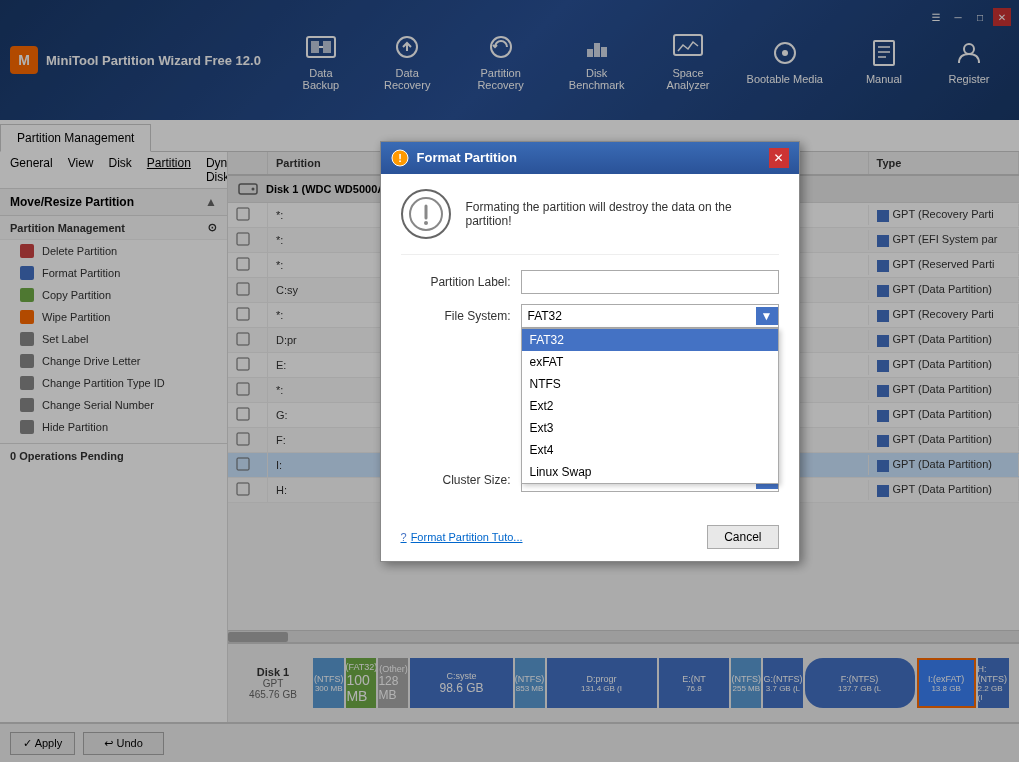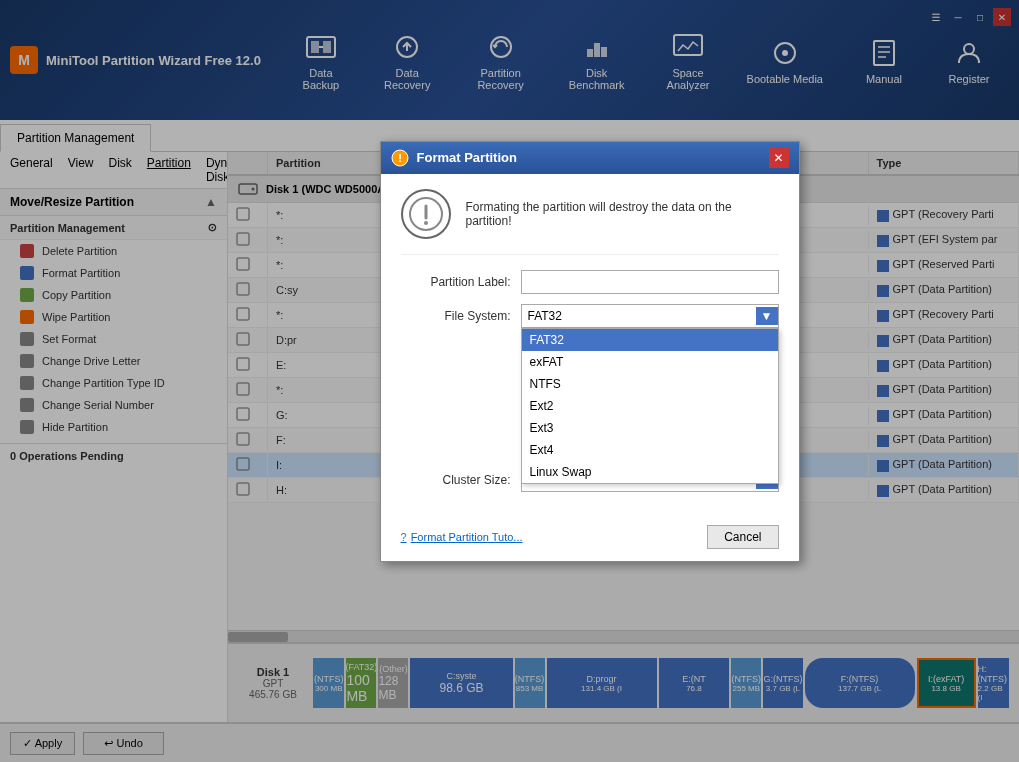--- a/index.html
+++ b/index.html
@@ -227,21 +227,21 @@
       <div class="sidebar-item">
         <div class="item-icon" style="background:#70ad47;"></div>
         <span>Copy Partition</span>
       </div>
       <div class="sidebar-item">
         <div class="item-icon" style="background:#ff6b00;"></div>
         <span>Wipe Partition</span>
       </div>
       <div class="sidebar-item">
         <div class="item-icon" style="background:#888;"></div>
-        <span>Set Format</span>
+        <span>Set Label</span>
       </div>
       <div class="sidebar-item">
         <div class="item-icon" style="background:#888;"></div>
         <span>Change Drive Letter</span>
       </div>
       <div class="sidebar-item">
         <div class="item-icon" style="background:#888;"></div>
         <span>Change Partition Type ID</span>
       </div>
       <div class="sidebar-item">
@@ -455,21 +455,21 @@
             <span style="font-size:8px;">255 MB</span>
           </div>
           <div class="disk-part" style="background:#4472c4; flex:5;">
             <span>G:(NTFS)</span>
             <span style="font-size:8px;">3.7 GB (L</span>
           </div>
           <div class="disk-part" style="background:#4472c4; flex:14;border-radius:18px;">
             <span>F:(NTFS)</span>
             <span style="font-size:8px;">137.7 GB (L</span>
           </div>
-          <div class="disk-part selected" style="background:#0f766e; flex:7; border:2px solid #ff6b00;">
+          <div class="disk-part selected" style="background:#3b82f6; flex:7; border:2px solid #ff6b00;">
             <span>I:(exFAT)</span>
             <span style="font-size:8px;">13.8 GB</span>
           </div>
           <div class="disk-part" style="background:#4472c4; flex:4;">
             <span>H:(NTFS)</span>
             <span style="font-size:8px;">2.2 GB (I</span>
           </div>
         </div>
       </div>
     </div>

